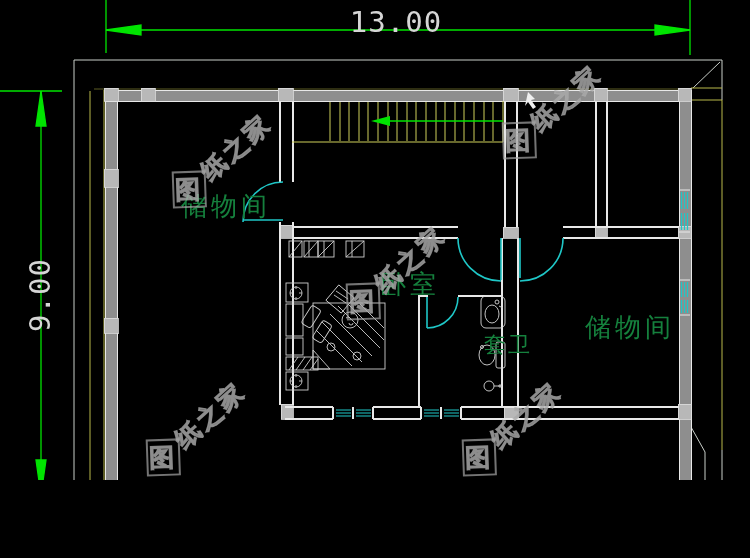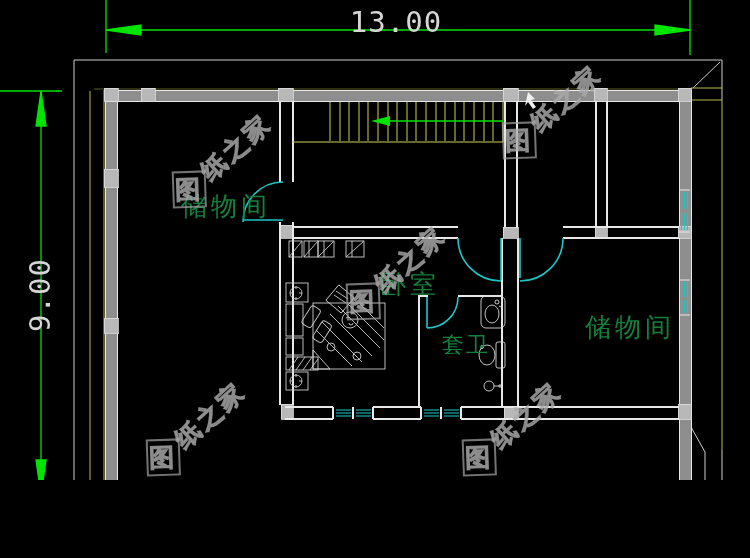--- a/index.html
+++ b/index.html
@@ -1,21 +1,21 @@
 <!DOCTYPE html>
 <html><head>
 <meta charset="utf-8">
 <style>
   html,body{margin:0;padding:0;background:#000;}
   #stage{position:relative;width:750px;height:480px;background:#000;overflow:hidden;
          font-family:"DejaVu Sans",sans-serif;}
   #plan-svg{position:absolute;left:0;top:0;}
   .lbl{position:absolute;color:#15803d;white-space:nowrap;
        transform:translate(-50%,-50%);letter-spacing:4px;font-size:26px;font-weight:400;}
-  .lbl.small{font-size:22px;letter-spacing:2px;}
+  .lbl.small{font-size:22px;letter-spacing:2px;margin-left:42px;}
   .dim{position:absolute;color:#d6d6d6;font-family:"DejaVu Sans Mono",monospace;
        font-size:29px;letter-spacing:1px;transform:translate(-50%,-50%);}
   .dim.vert{transform:translate(-50%,-50%) rotate(-90deg);}
   .wm{position:absolute;transform:translate(-50%,-50%) rotate(-42deg);
       font-size:25px;letter-spacing:3px;white-space:nowrap;
       color:rgba(125,125,125,0.34);-webkit-text-stroke:1px rgba(175,175,175,0.75);
       font-weight:700;}
   .wm .boxed{display:inline-block;border:2px solid rgba(165,165,165,0.7);
       padding:0 1px;transform:rotate(40deg);margin-right:4px;}
 </style>

